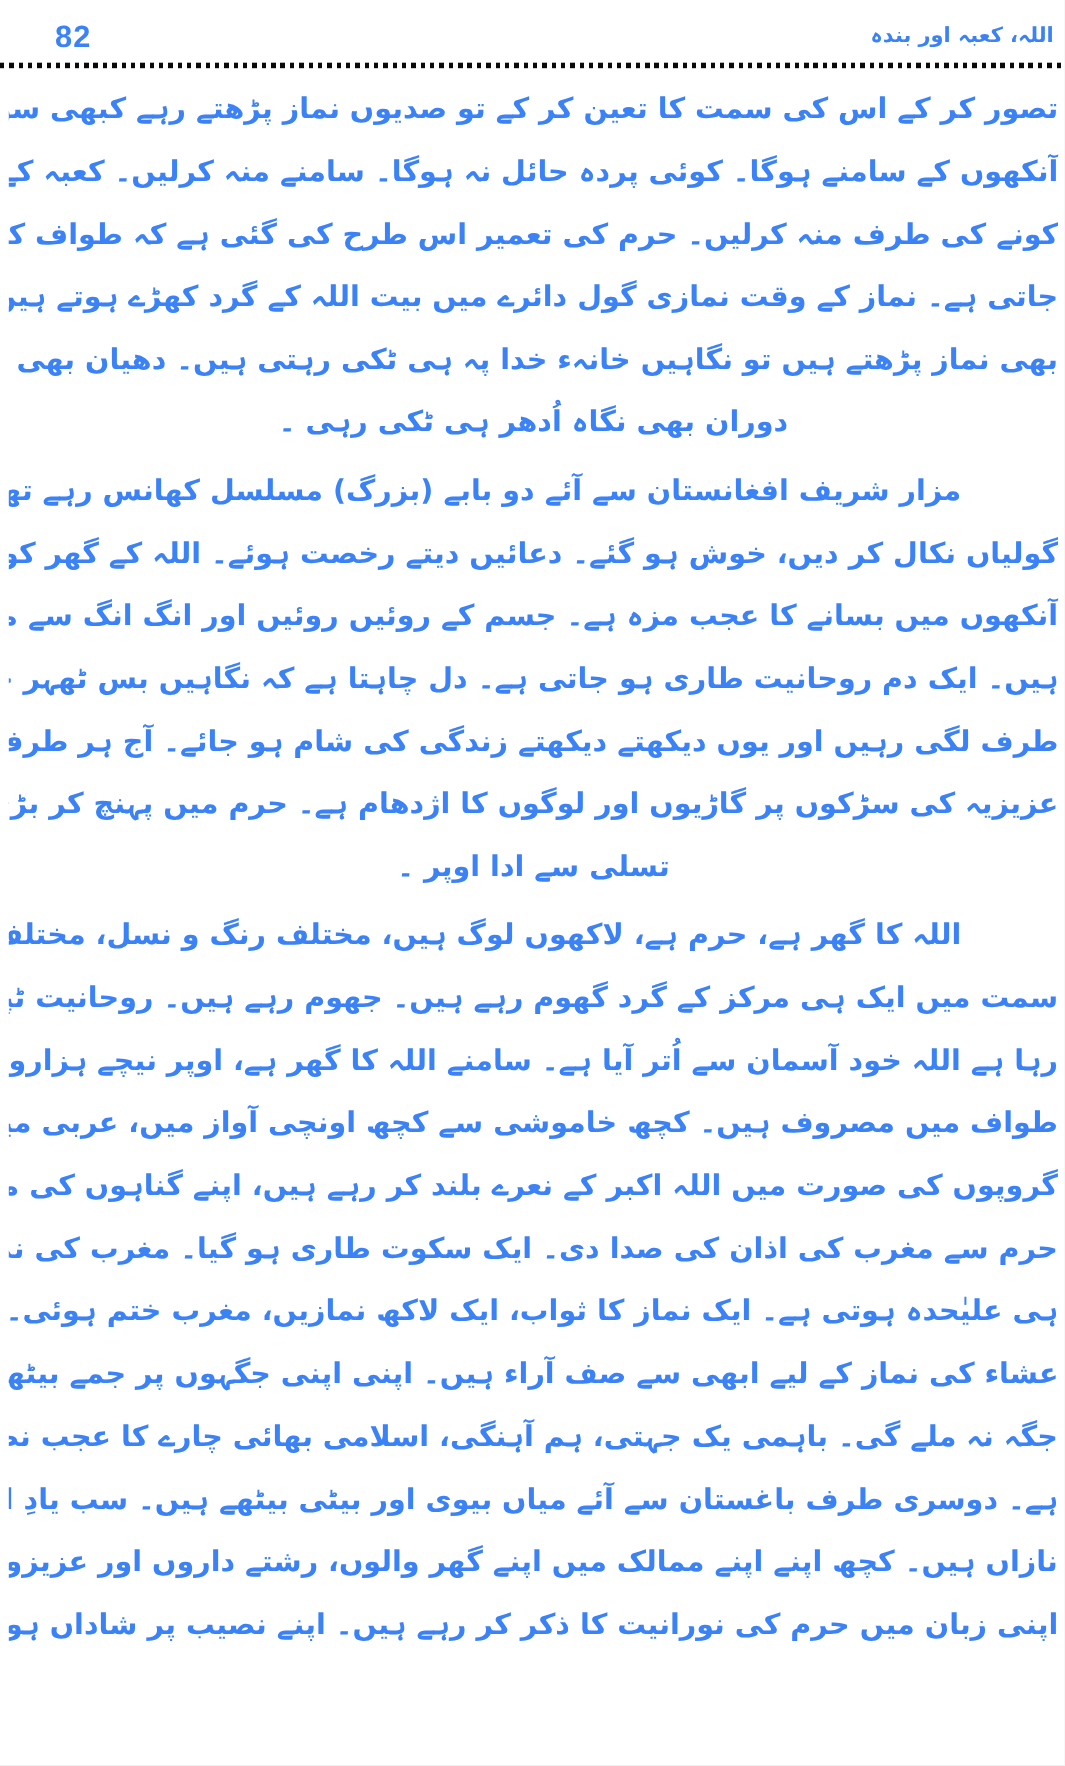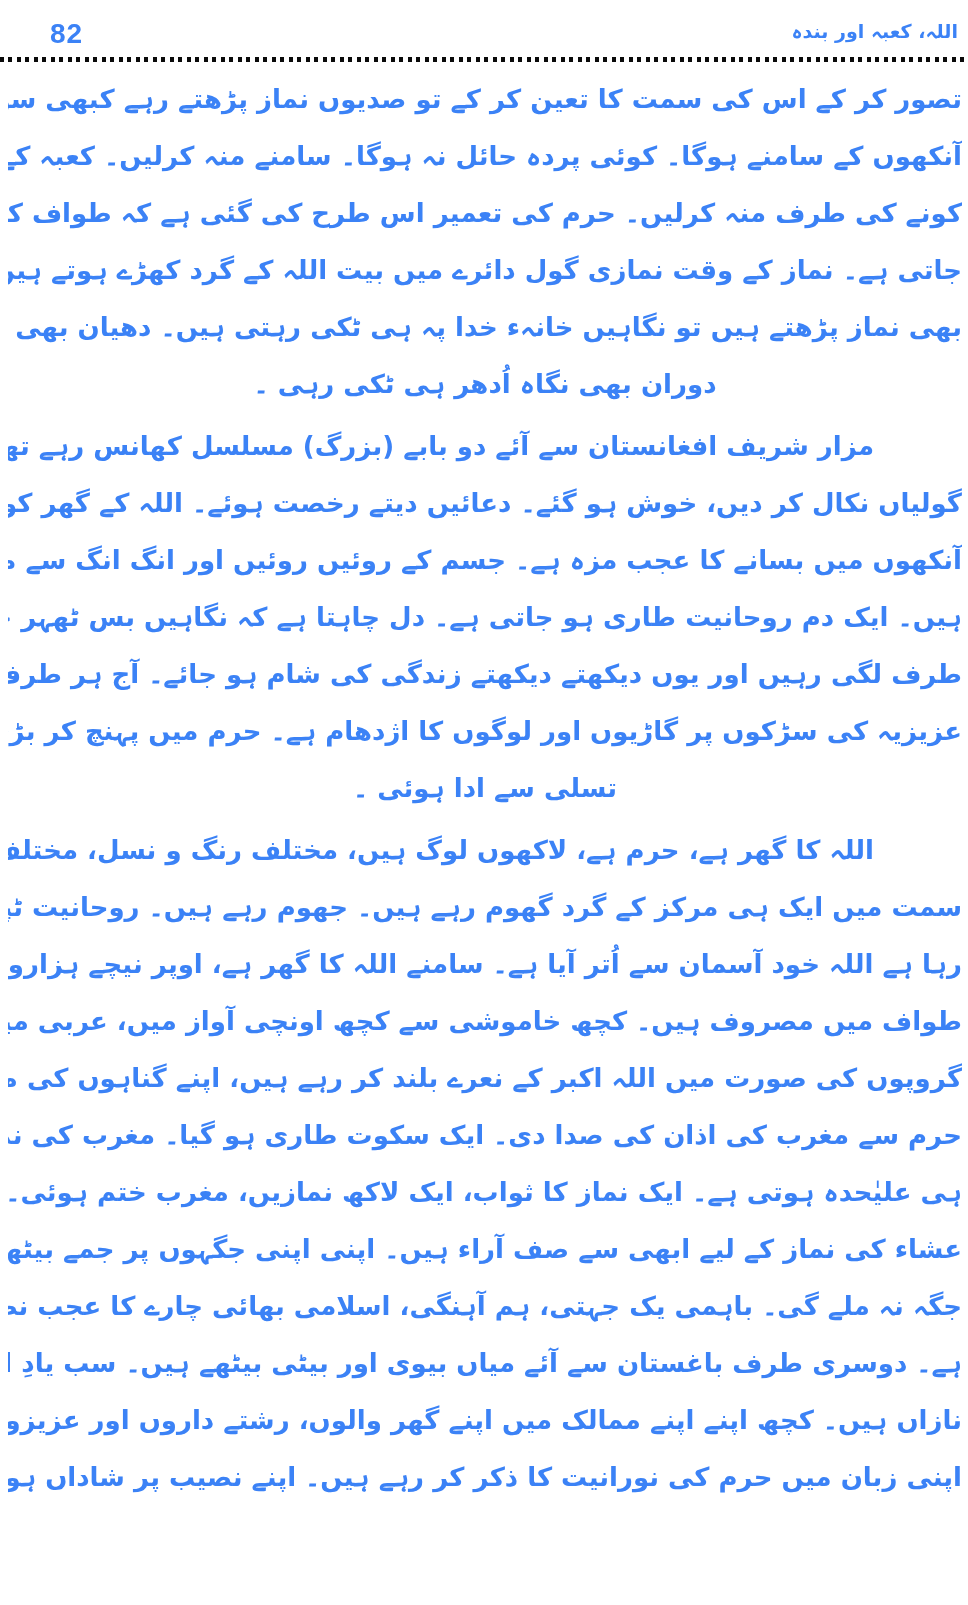--- a/index.html
+++ b/index.html
@@ -85,21 +85,21 @@
         <div class="line">بھی نماز پڑھتے ہیں تو نگاہیں خانہء خدا پہ ہی ٹکی رہتی ہیں۔ دھیان بھی خانہء خدا ہی کی طرف رہتا ہے۔ نماز کے</div>
         <div class="line center">دوران بھی نگاہ اُدھر ہی ٹکی رہی ۔</div>
       </div>
       <div class="para">
         <div class="line indent">مزار شریف افغانستان سے آئے دو بابے (بزرگ) مسلسل کھانس رہے تھے۔ بیگ سے چوسنے والی</div>
         <div class="line">گولیاں نکال کر دیں، خوش ہو گئے۔ دعائیں دیتے رخصت ہوئے۔ اللہ کے گھر کو تکنے، دیکھنے اور دیکھتے جانے اور</div>
         <div class="line">آنکھوں میں بسانے کا عجب مزہ ہے۔ جسم کے روئیں روئیں اور انگ انگ سے مسرت و انبساط کے چشمے پھوٹتے</div>
         <div class="line">ہیں۔ ایک دم روحانیت طاری ہو جاتی ہے۔ دل چاہتا ہے کہ نگاہیں بس ٹھہر جائیں ایک جگہ پر مرکوز ہو جائیں۔ اسی</div>
         <div class="line">طرف لگی رہیں اور یوں دیکھتے دیکھتے زندگی کی شام ہو جائے۔ آج ہر طرف عازمین حج کی رونق لگی ہوئی ہے۔</div>
         <div class="line">عزیزیہ کی سڑکوں پر گاڑیوں اور لوگوں کا اژدھام ہے۔ حرم میں پہنچ کر بڑی مشکل سے جگہ ملی۔ اللہ کا شکر ہے کہ نماز</div>
-        <div class="line center">تسلی سے ادا ہوئی ۔</div>
+        <div class="line center">تسلی سے ادا اوپر ۔</div>
       </div>
       <div class="para">
         <div class="line indent">اللہ کا گھر ہے، حرم ہے، لاکھوں لوگ ہیں، مختلف رنگ و نسل، مختلف قومیں، مختلف براعظم مگر سب ایک ہی</div>
         <div class="line">سمت میں ایک ہی مرکز کے گرد گھوم رہے ہیں۔ جھوم رہے ہیں۔ روحانیت ٹپک رہی ہے، برس رہی ہے، ایسے لگ</div>
         <div class="line">رہا ہے اللہ خود آسمان سے اُتر آیا ہے۔ سامنے اللہ کا گھر ہے، اوپر نیچے ہزاروں نہیں لاکھوں پروانے شمع کے گرد</div>
         <div class="line">طواف میں مصروف ہیں۔ کچھ خاموشی سے کچھ اونچی آواز میں، عربی میں، اپنی اپنی زبانوں میں الگ الگ یا</div>
         <div class="line">گروپوں کی صورت میں اللہ اکبر کے نعرے بلند کر رہے ہیں، اپنے گناہوں کی معافی مانگ رہے ہیں۔ مؤذن نے</div>
         <div class="line">حرم سے مغرب کی اذان کی صدا دی۔ ایک سکوت طاری ہو گیا۔ مغرب کی نماز حرم میں ادا کی۔ حرم میں نماز کی شان</div>
         <div class="line">ہی علیٰحدہ ہوتی ہے۔ ایک نماز کا ثواب، ایک لاکھ نمازیں، مغرب ختم ہوئی۔ ہزاروں بندگان خدا مغرب کے بعد</div>
         <div class="line">عشاء کی نماز کے لیے ابھی سے صف آراء ہیں۔ اپنی اپنی جگہوں پر جمے بیٹھے ہیں۔ ذرا سے اِدھر اُدھر ہوئے تو پھر</div>

